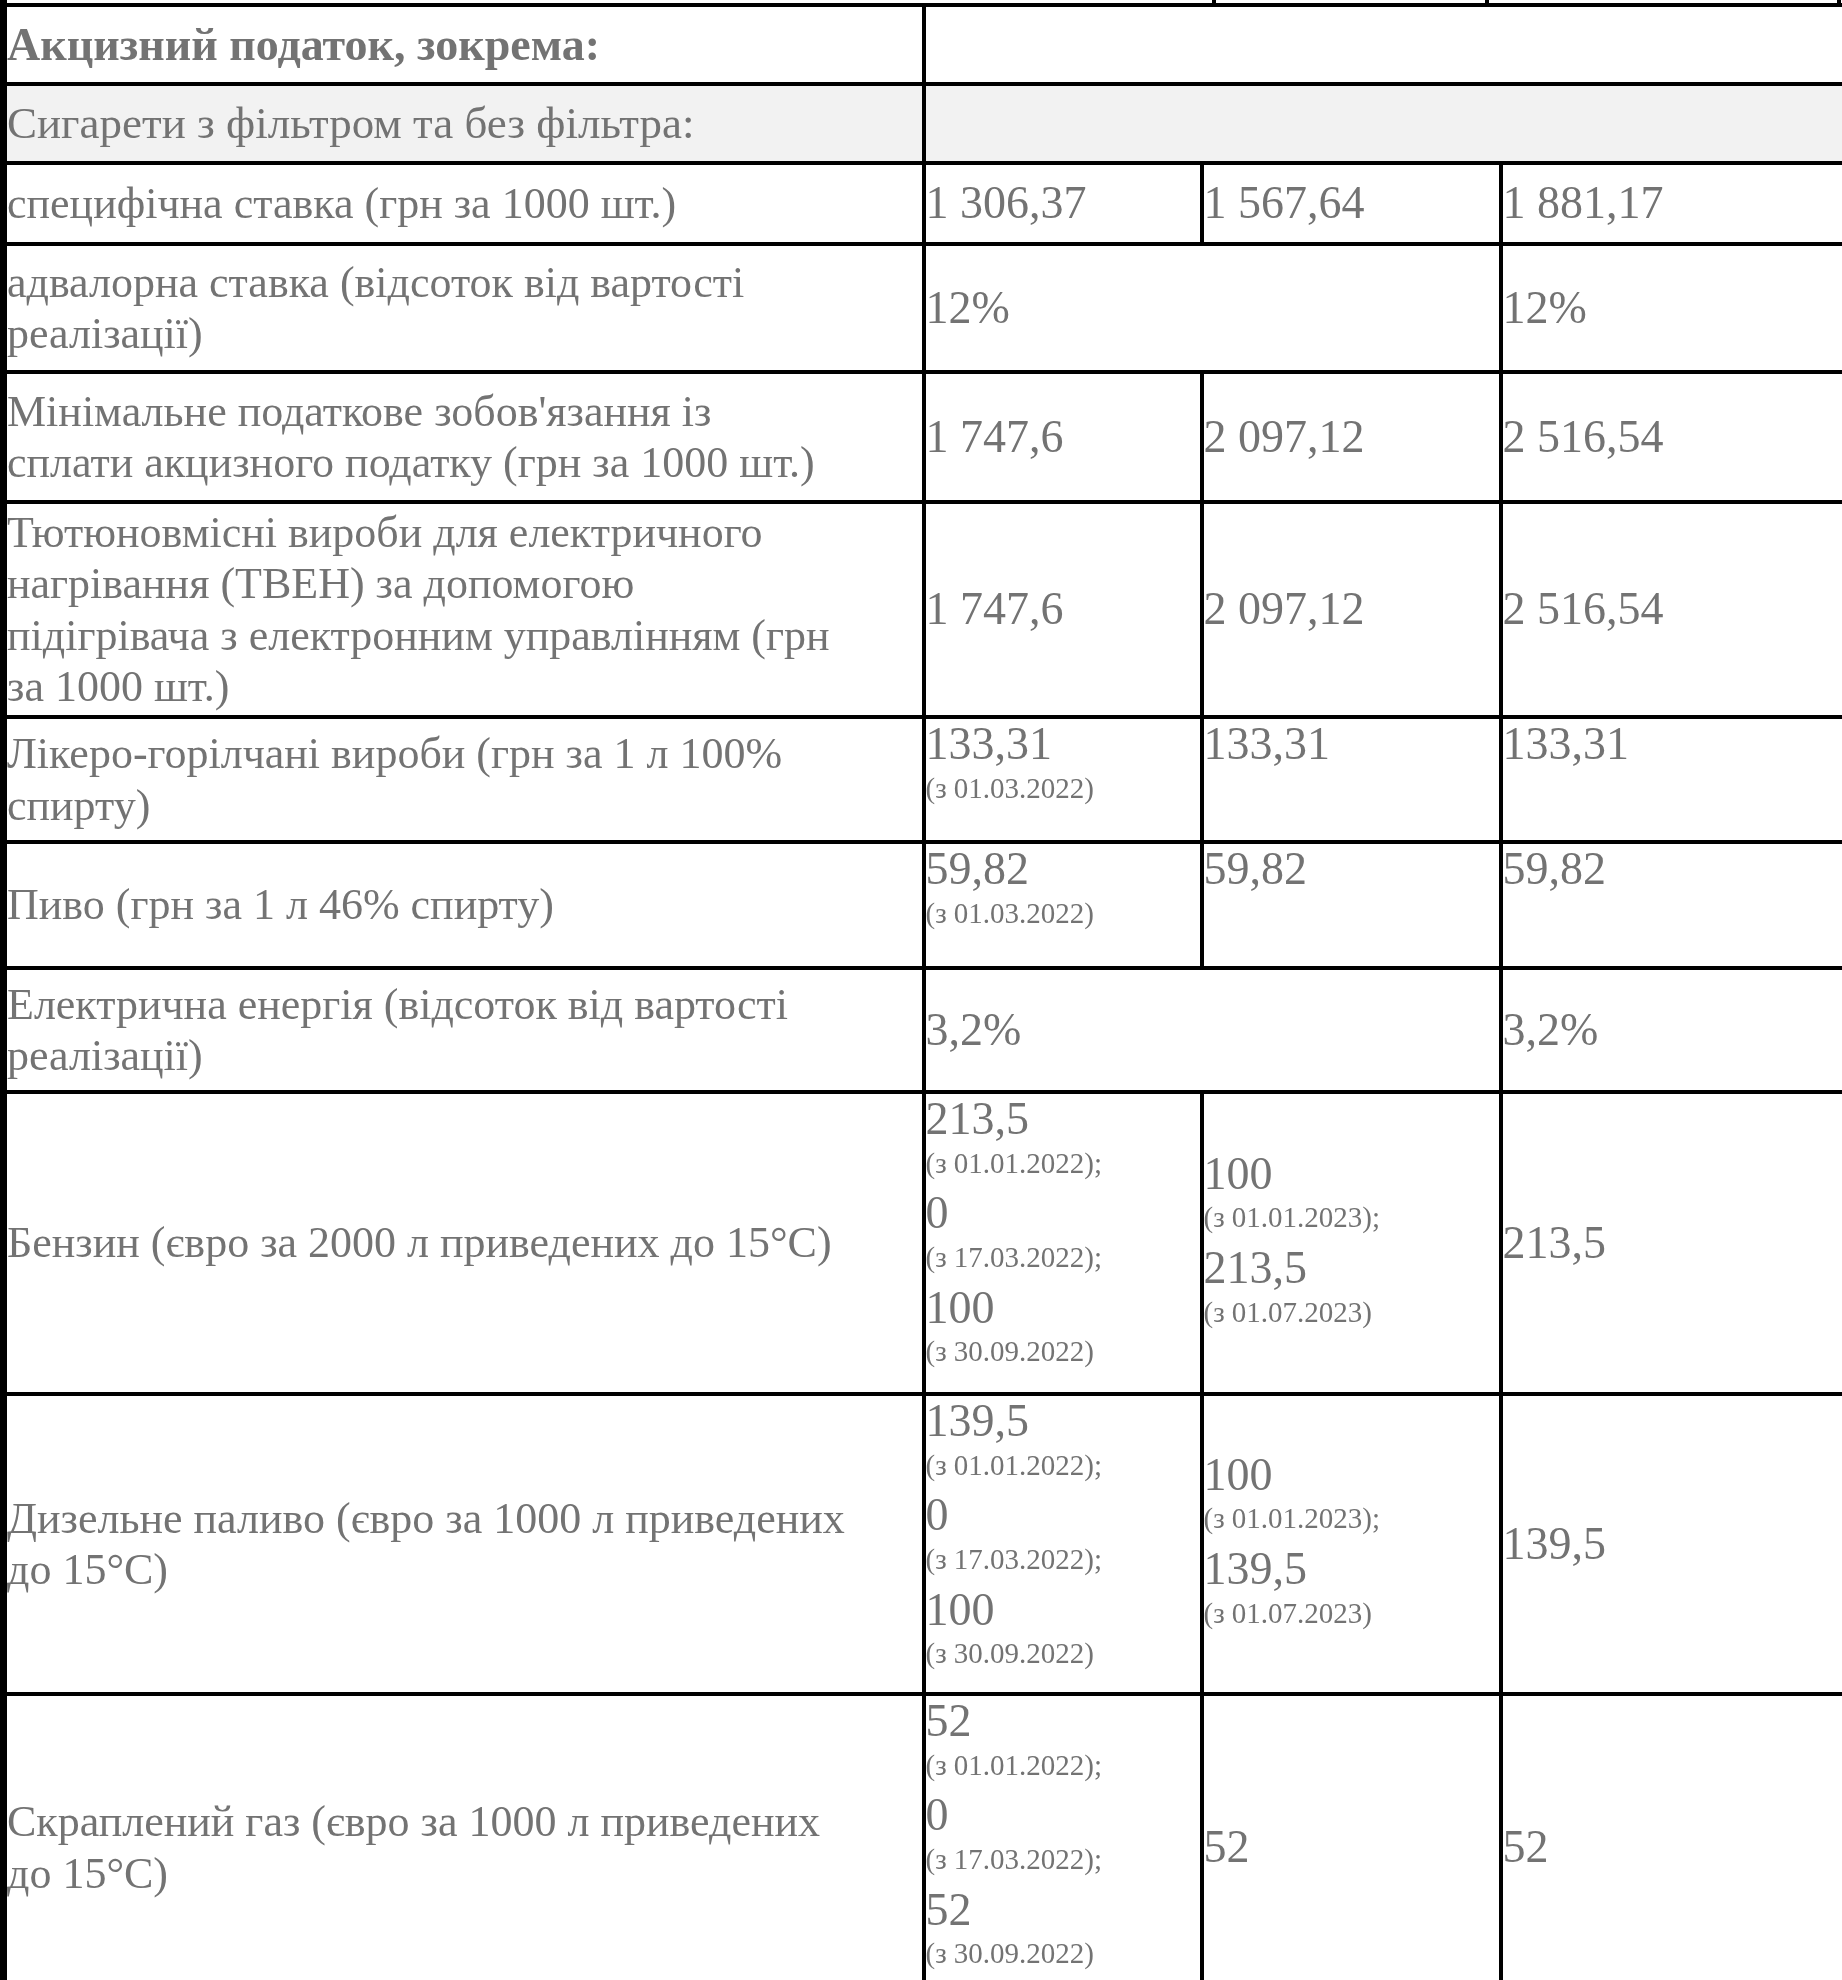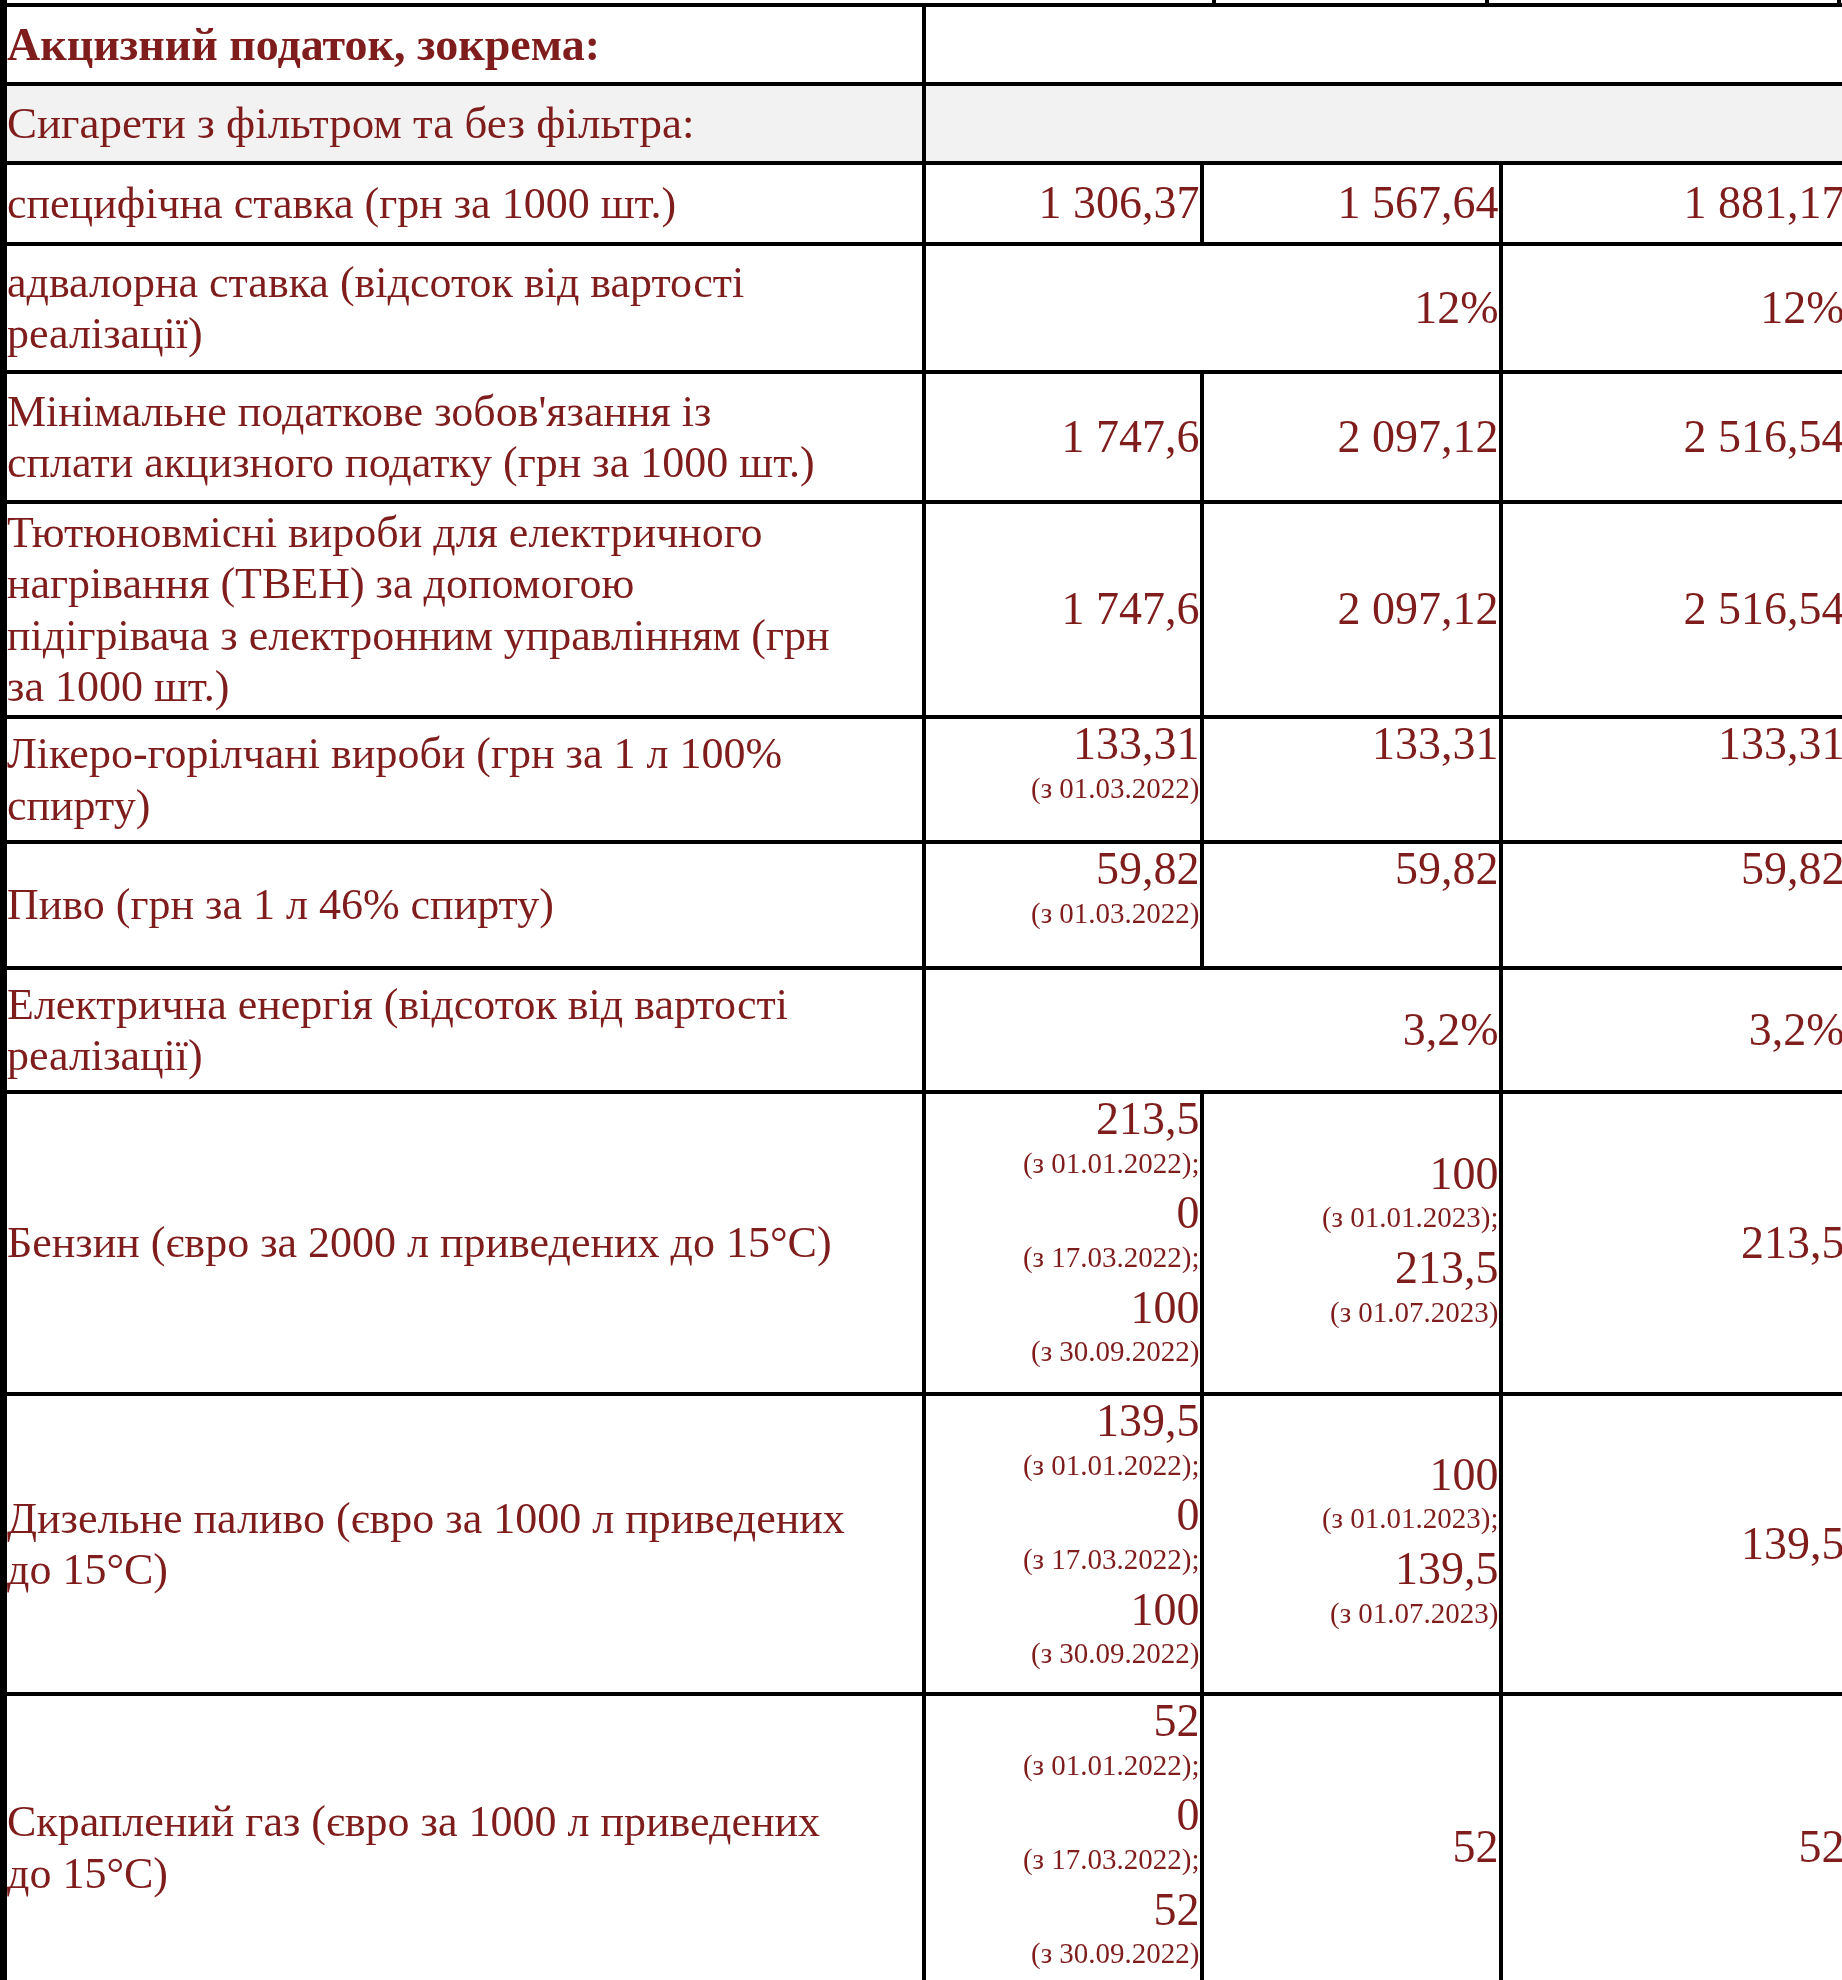--- a/index.html
+++ b/index.html
@@ -4,21 +4,21 @@
 <style>
   html, body { margin: 0; padding: 0; background: #888; }
   .page {
     position: relative;
     width: 1842px;
     height: 1980px;
     margin: 0 auto;
     background: #ffffff;
     overflow: hidden;
     font-family: "Liberation Serif", "DejaVu Serif", serif;
-    color: #7f1d1d;
+    color: #737373;
   }
   .top-sliver { position: relative; height: 3px; background: #fff; }
   .top-sliver .tick { position: absolute; top: 0; height: 3px; background: #000; }
   .tick-left   { left: 0;     width: 7px; }
   .tick-mid1   { left: 1212px; width: 4px; }
   .tick-mid2   { left: 1485px; width: 4px; }
   .tick-right  { left: 1837px; width: 4px; }
 
   table.tax {
     border-collapse: collapse;
@@ -40,21 +40,21 @@
     font-size: 44px;
     line-height: 1.16;
     padding: 6px 40px 6px 16px;
     white-space: pre-line;
   }
   td.header-label { font-weight: bold; font-size: 46px; vertical-align: middle; }
   td.subheader-label { font-size: 45px; vertical-align: middle; }
   tr.gray { background: #f2f2f2; }
 
   td.num {
-    text-align: right;
+    text-align: left;
     vertical-align: middle;
     font-size: 46px;
     line-height: 1.1;
   }
   td.num-top { vertical-align: top; padding-top: 22px; }
   td.stack-top { vertical-align: top; padding-top: 8px; }
   .value { font-size: 46px; line-height: 1.1; }
   .note  { font-size: 29px; line-height: 1.3; margin-bottom: 6px; }
   .note-inline { display: block; }
 </style>

